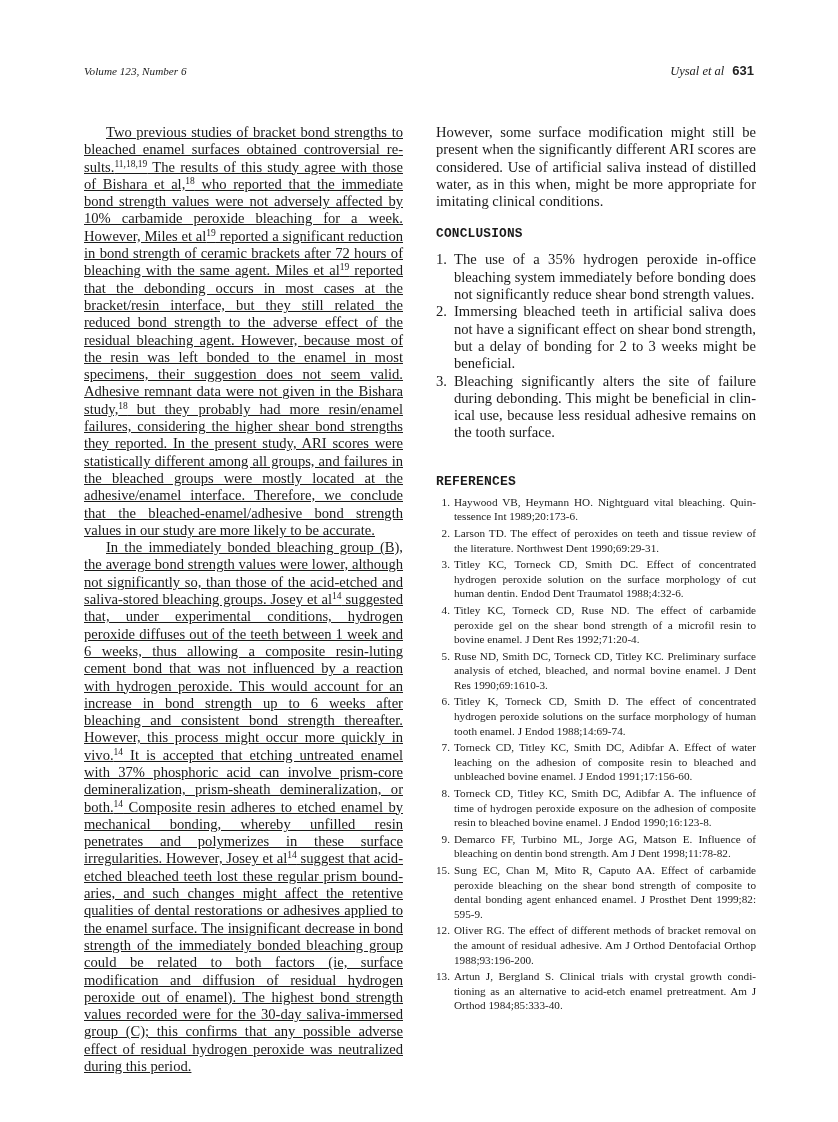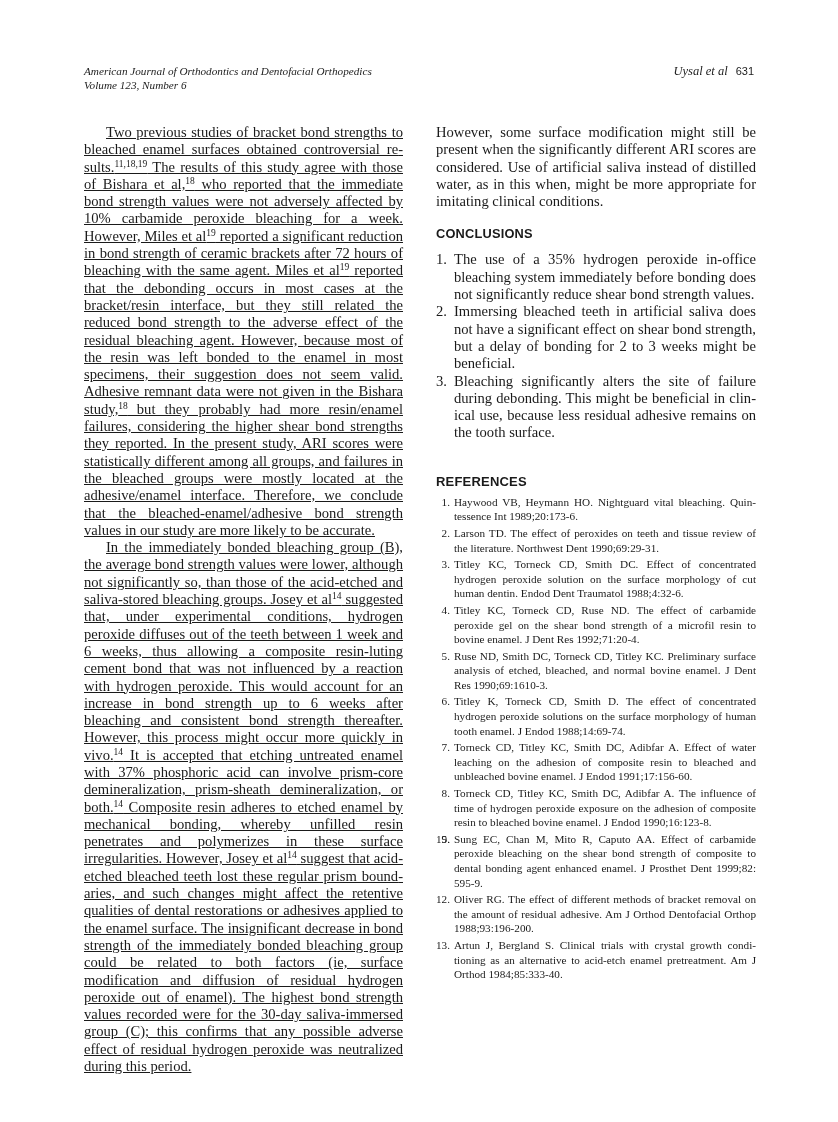--- a/index.html
+++ b/index.html
@@ -1,40 +1,39 @@
 <!DOCTYPE html>
 <html><head>
 <meta charset="utf-8">
 <style>
   html, body { margin: 0; padding: 0; background: #ffffff; }
   body { width: 838px; height: 1122px; position: relative; overflow: hidden; color: #1a1a1a; font-family: "Liberation Serif", serif; }
   .header { position: absolute; left: 84px; top: 64px; width: 670px; font-style: italic; font-size: 11.2px; line-height: 14px; color: #222; }
   .header .right { position: absolute; right: 0; top: 0; font-size: 12.5px; }
-  .header .right .pg { font-style: normal; font-weight: normal; font-family: "Liberation Sans", sans-serif; font-size: 11px; margin-left: 8px; }
+  .header .right .pg { font-style: normal; font-weight: bold; font-family: "Liberation Sans", sans-serif; font-size: 13px; margin-left: 8px; }
   .col { position: absolute; top: 124px; }
   .col.left { left: 84px; width: 319px; }
   .col.right { left: 436px; width: 320px; }
   .body-text { font-size: 14.6px; line-height: 17.3px; text-align: justify; hyphens: manual; }
   .body-text p { margin: 0; }
   .body-text p.indent { text-indent: 22px; text-decoration: underline; }
   sup { font-size: 9.5px; line-height: 0; vertical-align: 5px; }
-  h2 { font-family: Liberation Sans, sans-serif; font-weight: bold; font-size: 12.8px; margin: 16px 0 10px 0; letter-spacing: 0.2px; }
+  h2 { font-family: Liberation Mono, monospace; font-weight: bold; font-size: 12.8px; margin: 16px 0 10px 0; letter-spacing: 0.2px; }
   h2.refs { font-size: 13px; margin-top: 32px; margin-bottom: 6px; }
   ol.concl { list-style: none; margin: 0; padding: 0; }
   ol.concl li { position: relative; padding-left: 18px; font-size: 14.6px; line-height: 17.3px; text-align: justify; }
   ol.concl li .num { position: absolute; left: 0; top: 0; }
   ol.refs { list-style: none; margin: 0; padding: 0; }
   ol.refs li { position: relative; padding-left: 18px; font-size: 11.2px; line-height: 14.6px; text-align: justify; margin-bottom: 2px; }
   ol.refs li .num { position: absolute; left: 0; top: 0; width: 14px; text-align: right; }
 </style>
 </head>
 <body>
 
 <div class="header">
-  <div>American Journal of Orthodontics and Dentofacial Orthopedics</div>
   <div>Volume 123, Number 6</div>
   <div class="right">
     <span>Uysal et al</span><span class="pg">631</span>
   </div>
 </div>
 
 <div class="col left body-text">
   <p class="indent">Two previous studies of bracket bond strengths to bleached enamel surfaces obtained controversial re­sults.<sup>11,18,19</sup> The results of this study agree with those of Bishara et al,<sup>18</sup> who reported that the immediate bond strength values were not adversely affected by 10% carbamide peroxide bleaching for a week. However, Miles et al<sup>19</sup> reported a significant reduction in bond strength of ceramic brackets after 72 hours of bleaching with the same agent. Miles et al<sup>19</sup> reported that the debonding occurs in most cases at the bracket/resin interface, but they still related the reduced bond strength to the adverse effect of the residual bleaching agent. However, because most of the resin was left bonded to the enamel in most specimens, their sugges­tion does not seem valid. Adhesive remnant data were not given in the Bishara study,<sup>18</sup> but they probably had more resin/enamel failures, considering the higher shear bond strengths they reported. In the present study, ARI scores were statistically different among all groups, and failures in the bleached groups were mostly located at the adhesive/enamel interface. Therefore, we conclude that the bleached-enamel/adhesive bond strength values in our study are more likely to be accurate.</p>
   <p class="indent">In the immediately bonded bleaching group (B), the average bond strength values were lower, although not significantly so, than those of the acid-etched and saliva-stored bleaching groups. Josey et al<sup>14</sup> suggested that, under experimental conditions, hydrogen peroxide diffuses out of the teeth between 1 week and 6 weeks, thus allowing a composite resin-luting cement bond that was not influenced by a reaction with hydrogen peroxide. This would account for an increase in bond strength up to 6 weeks after bleaching and consistent bond strength thereafter. However, this process might occur more quickly in vivo.<sup>14</sup> It is accepted that etching untreated enamel with 37% phosphoric acid can in­volve prism-core demineralization, prism-sheath demi­neralization, or both.<sup>14</sup> Composite resin adheres to etched enamel by mechanical bonding, whereby un­filled resin penetrates and polymerizes in these surface irregularities. However, Josey et al<sup>14</sup> suggest that acid-etched bleached teeth lost these regular prism bound­aries, and such changes might affect the retentive qualities of dental restorations or adhesives applied to the enamel surface. The insignificant decrease in bond strength of the immediately bonded bleaching group could be related to both factors (ie, surface modification and diffusion of residual hydrogen peroxide out of enamel). The highest bond strength values recorded were for the 30-day saliva-immersed group (C); this confirms that any possible adverse effect of residual hydrogen peroxide was neutralized during this period.</p>
 </div>
@@ -52,18 +51,18 @@
   <h2 class="refs">REFERENCES</h2>
   <ol class="refs">
     <li><span class="num">1.</span><span>Haywood VB, Heymann HO. Nightguard vital bleaching. Quin­tessence Int 1989;20:173-6.</span></li>
     <li><span class="num">2.</span><span>Larson TD. The effect of peroxides on teeth and tissue review of the literature. Northwest Dent 1990;69:29-31.</span></li>
     <li><span class="num">3.</span><span>Titley KC, Torneck CD, Smith DC. Effect of concentrated hydrogen peroxide solution on the surface morphology of cut human dentin. Endod Dent Traumatol 1988;4:32-6.</span></li>
     <li><span class="num">4.</span><span>Titley KC, Torneck CD, Ruse ND. The effect of carbamide peroxide gel on the shear bond strength of a microfil resin to bovine enamel. J Dent Res 1992;71:20-4.</span></li>
     <li><span class="num">5.</span><span>Ruse ND, Smith DC, Torneck CD, Titley KC. Preliminary surface analysis of etched, bleached, and normal bovine enamel. J Dent Res 1990;69:1610-3.</span></li>
     <li><span class="num">6.</span><span>Titley K, Torneck CD, Smith D. The effect of concentrated hydrogen peroxide solutions on the surface morphology of human tooth enamel. J Endod 1988;14:69-74.</span></li>
     <li><span class="num">7.</span><span>Torneck CD, Titley KC, Smith DC, Adibfar A. Effect of water leaching on the adhesion of composite resin to bleached and unbleached bovine enamel. J Endod 1991;17:156-60.</span></li>
     <li><span class="num">8.</span><span>Torneck CD, Titley KC, Smith DC, Adibfar A. The influence of time of hydrogen peroxide exposure on the adhesion of compos­ite resin to bleached bovine enamel. J Endod 1990;16:123-8.</span></li>
-    <li><span class="num">9.</span></li>
+    <li><span class="num">9.</span><span>Demarco FF, Turbino ML, Jorge AG, Matson E. Influence of bleaching on dentin bond strength. Am J Dent 1998;11:78-82.</span></li>
     <li><span class="num">15.</span><span>Sung EC, Chan M, Mito R, Caputo AA. Effect of carbamide peroxide bleaching on the shear bond strength of composite to dental bonding agent enhanced enamel. J Prosthet Dent 1999;82: 595-9.</span></li>
     <li><span class="num">12.</span><span>Oliver RG. The effect of different methods of bracket removal on the amount of residual adhesive. Am J Orthod Dentofacial Orthop 1988;93:196-200.</span></li>
     <li><span class="num">13.</span><span>Artun J, Bergland S. Clinical trials with crystal growth condi­tioning as an alternative to acid-etch enamel pretreatment. Am J Orthod 1984;85:333-40.</span></li>
   </ol>
 </div>
 
 </body></html>

